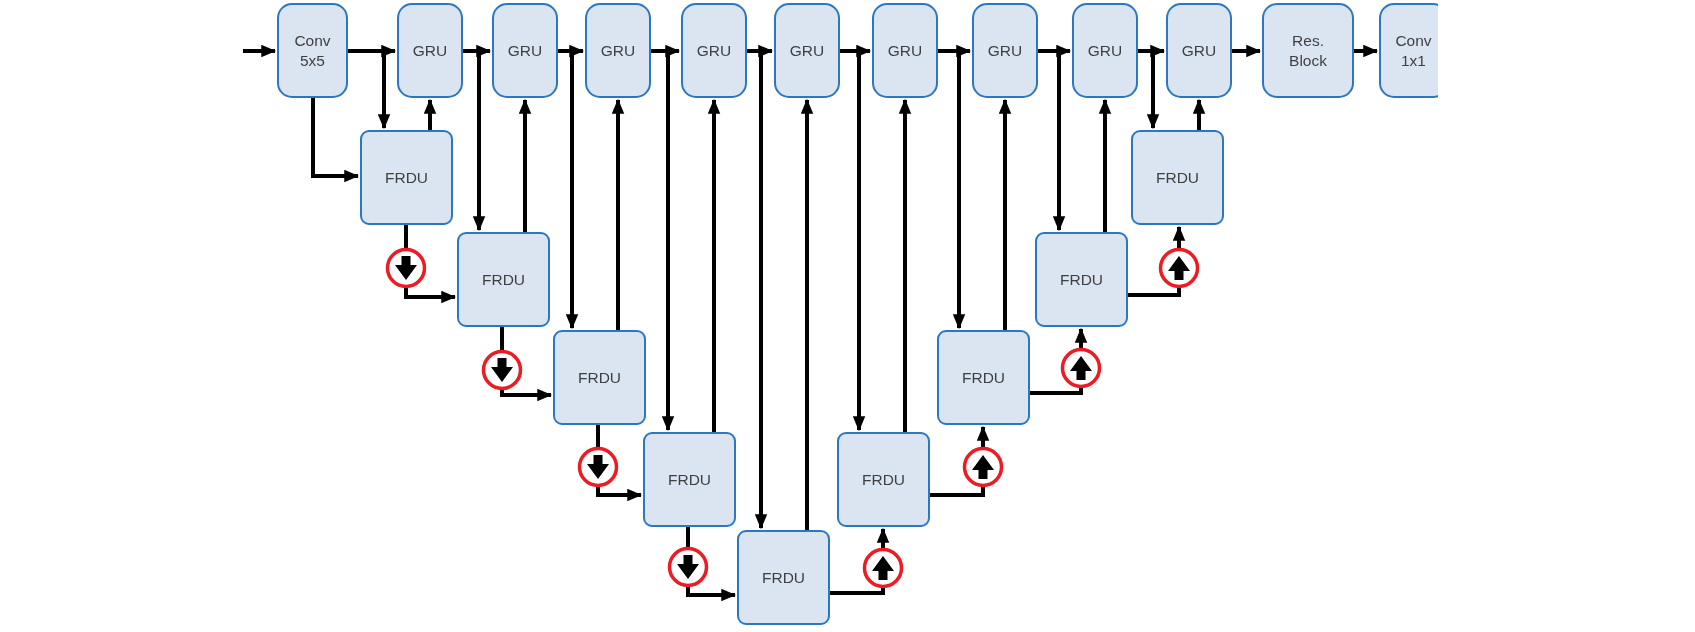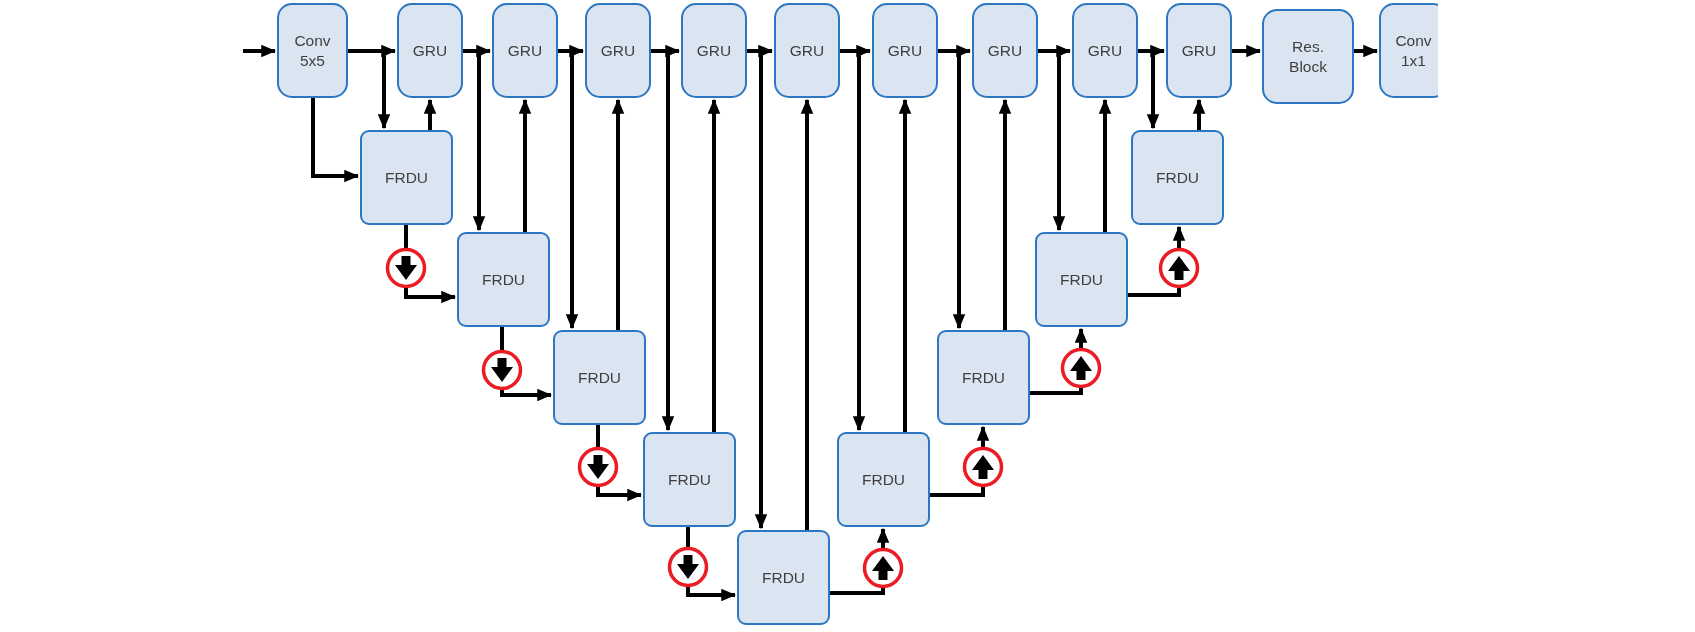--- a/index.html
+++ b/index.html
@@ -132,17 +132,17 @@
   <div class="box" style="left: 1166px; top: 3px; width: 66px; height: 95px;">GRU</div>
   <div class="box frdu" style="left: 360px; top: 130px; width: 93px; height: 95px;">FRDU</div>
   <div class="box frdu" style="left: 457px; top: 232px; width: 93px; height: 95px;">FRDU</div>
   <div class="box frdu" style="left: 553px; top: 330px; width: 93px; height: 95px;">FRDU</div>
   <div class="box frdu" style="left: 643px; top: 432px; width: 93px; height: 95px;">FRDU</div>
   <div class="box frdu" style="left: 737px; top: 530px; width: 93px; height: 95px;">FRDU</div>
   <div class="box frdu" style="left: 837px; top: 432px; width: 93px; height: 95px;">FRDU</div>
   <div class="box frdu" style="left: 937px; top: 330px; width: 93px; height: 95px;">FRDU</div>
   <div class="box frdu" style="left: 1035px; top: 232px; width: 93px; height: 95px;">FRDU</div>
   <div class="box frdu" style="left: 1131px; top: 130px; width: 93px; height: 95px;">FRDU</div>
-  <div class="box" style="left: 1262px; top: 9px; width: 92px; height: 95px;">Res.
+  <div class="box" style="left: 1262px; top: 3px; width: 92px; height: 95px;">Res.
 Block</div>
   <div class="box" style="left: 1379px; top: 3px; width: 69px; height: 95px;">Conv
 1x1</div>
 </div>
 
 </body></html>

